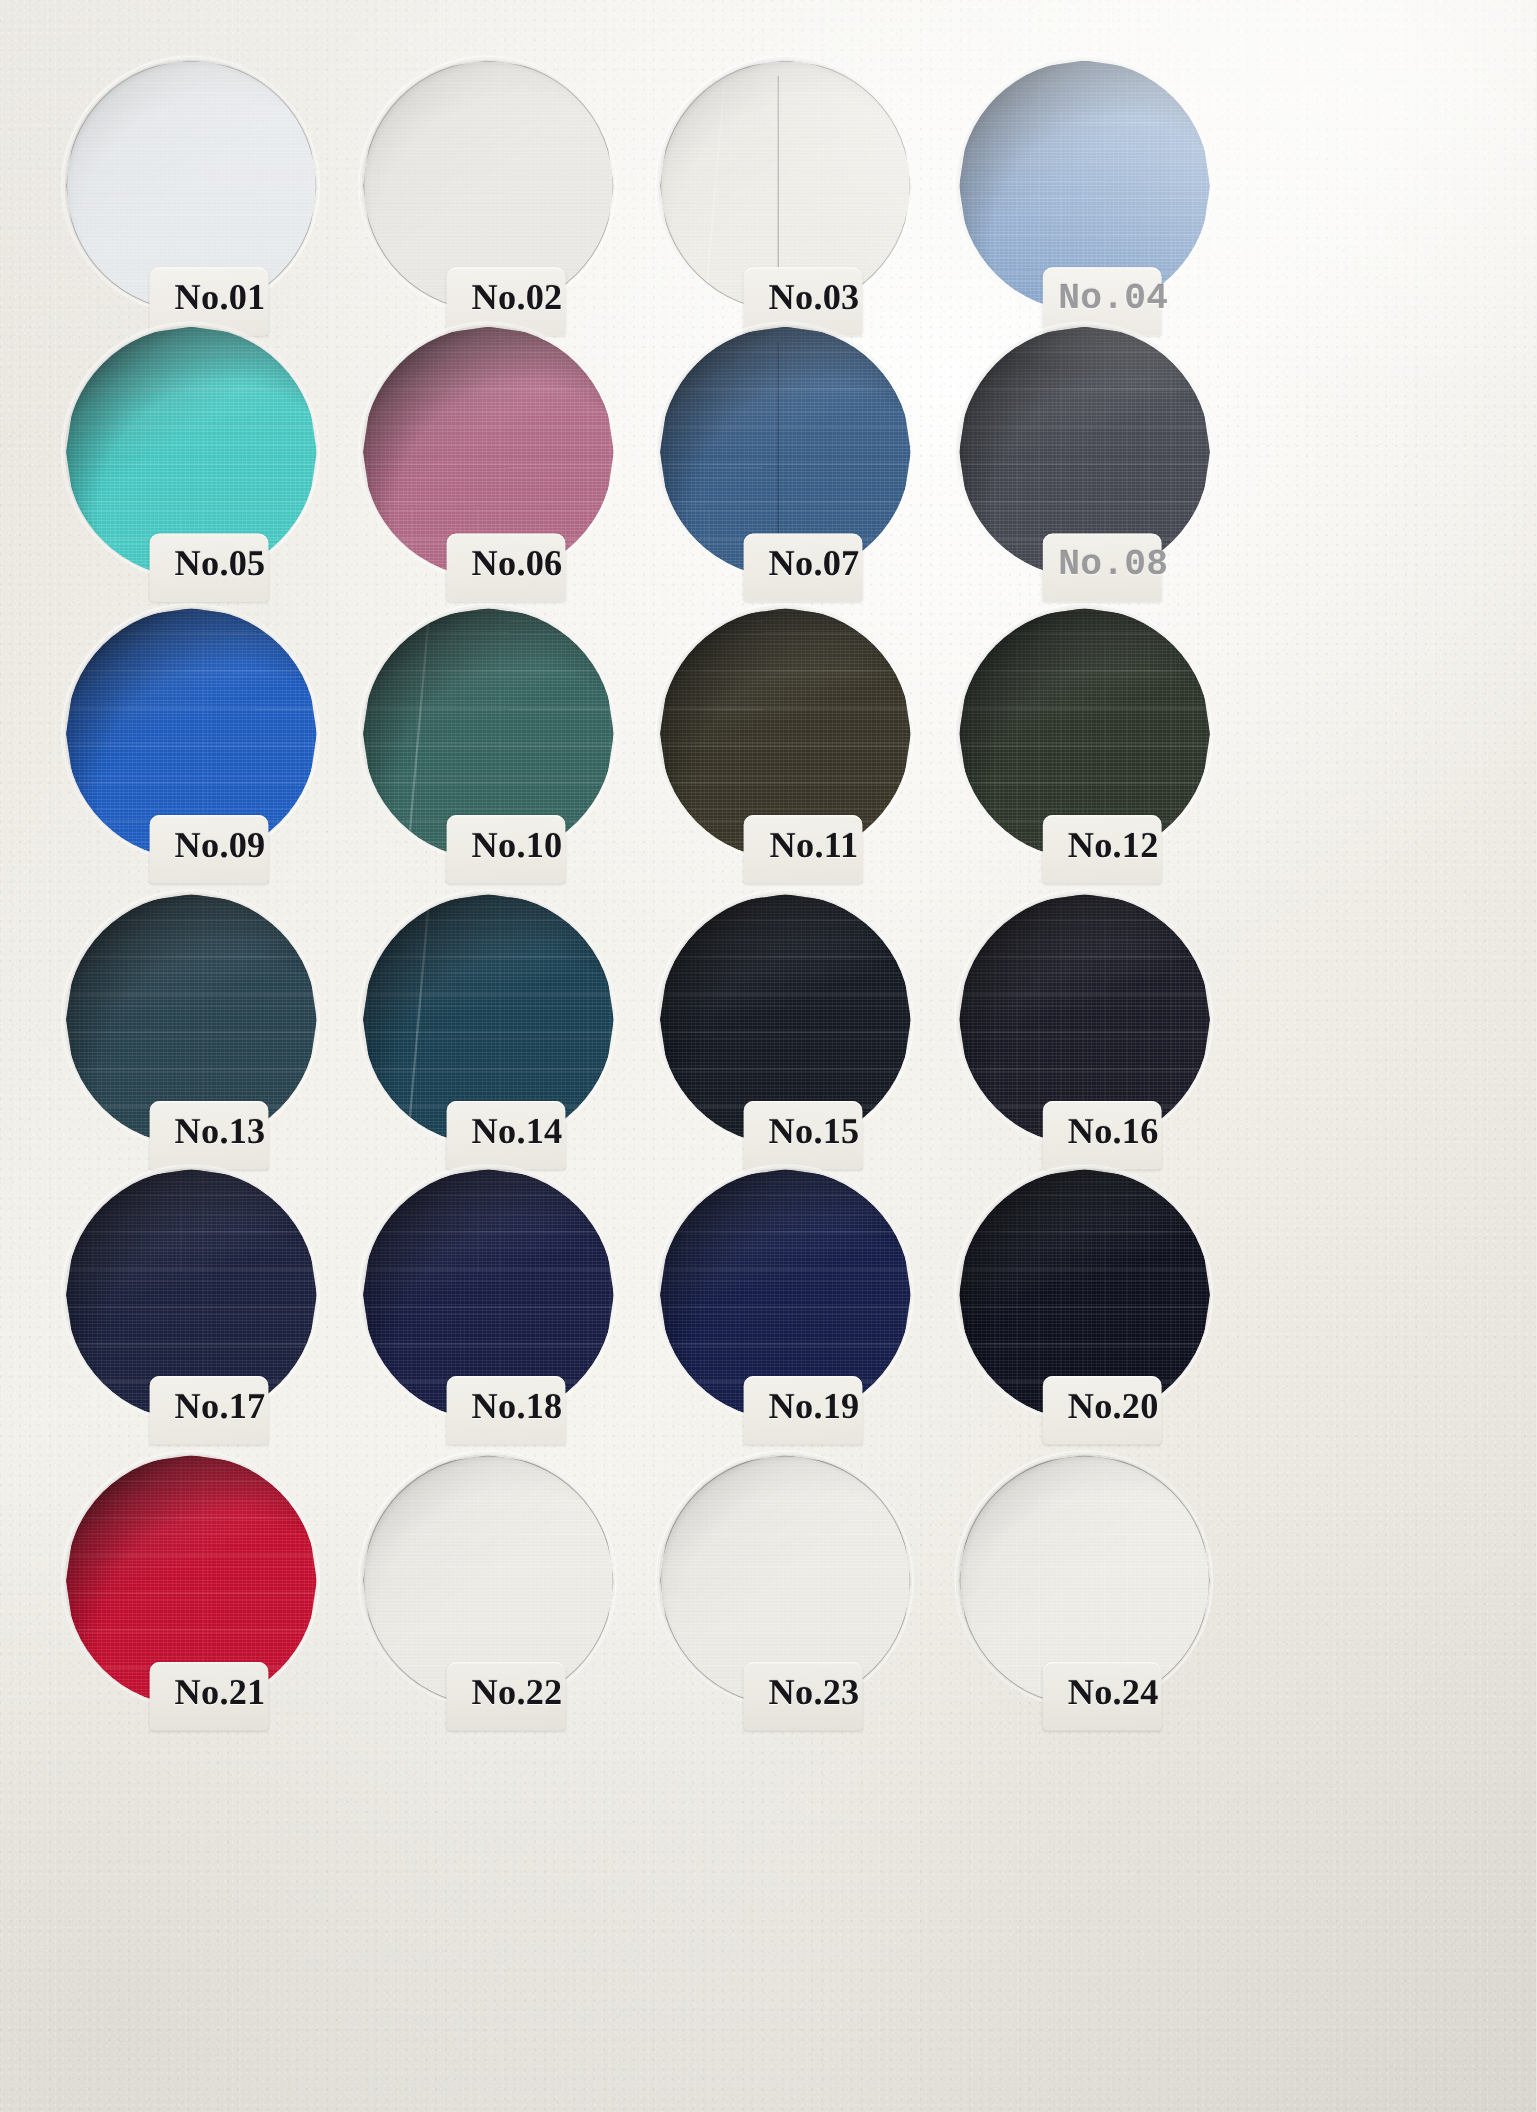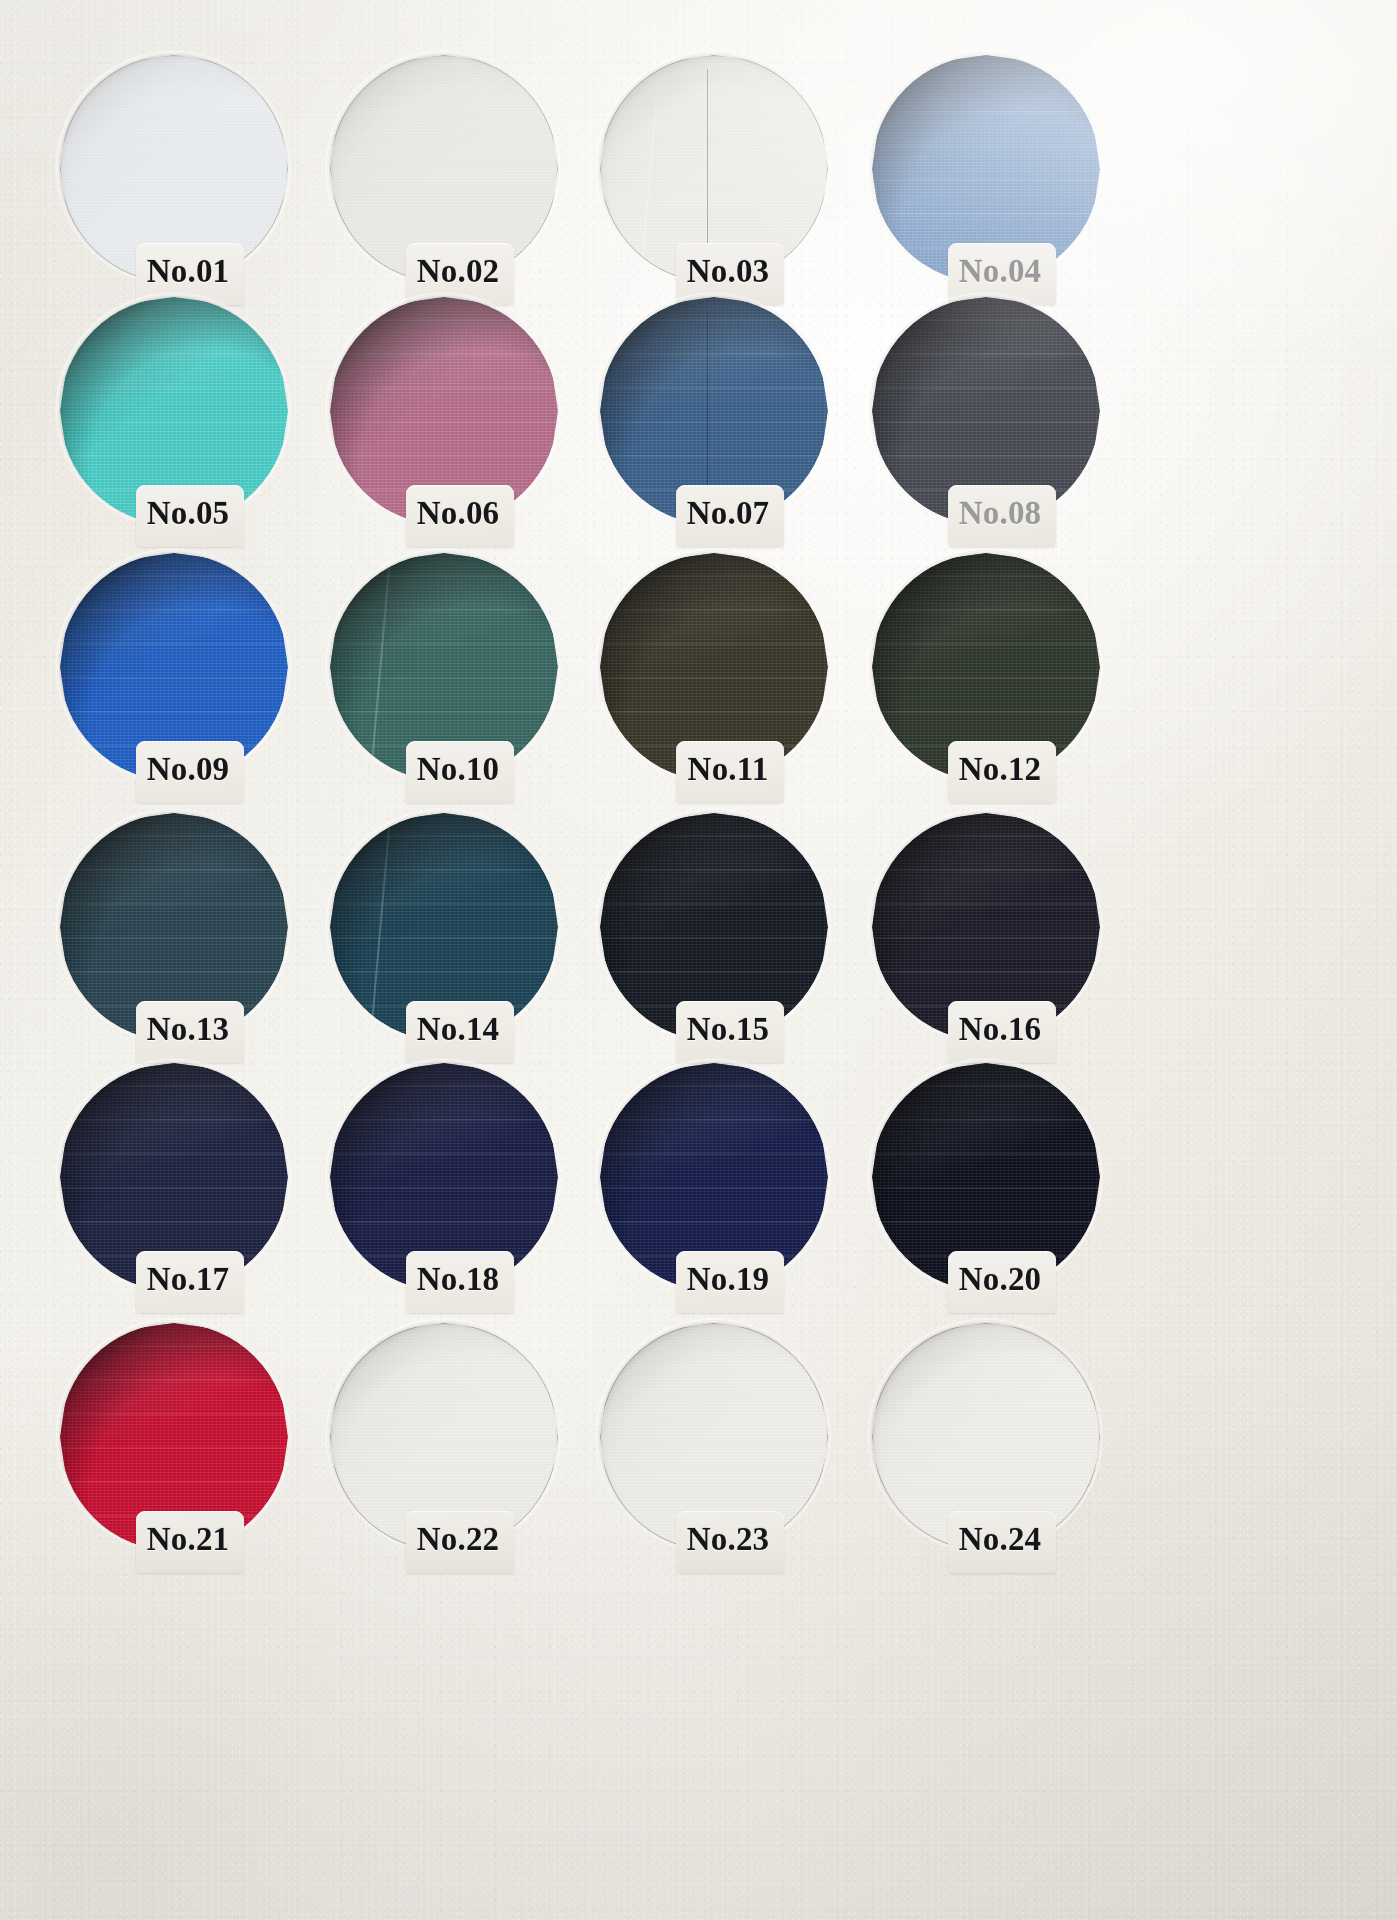--- a/index.html
+++ b/index.html
@@ -158,39 +158,40 @@
     top: 188px;
     width: 108px;
     height: 62px;
     border-radius: 9px 9px 4px 4px;
     background: linear-gradient(178deg, #f3f1eb 0%, #eeebe5 60%, #e9e6df 100%);
     box-shadow: 0 1px 2px rgba(0,0,0,0.10), inset 0 1px 0 rgba(255,255,255,0.85);
   }
 
   .label-text {
     position: absolute;
-    left: 0;
+    left: 12px;
     top: 198px;
     width: 256px;
     text-align: center;
     font-family: "Liberation Serif", "DejaVu Serif", serif;
     font-size: 33px;
     font-weight: 700;
     letter-spacing: 0.2px;
     color: #16161a;
     text-shadow: 0 1px 0 rgba(255,255,255,0.85), 0 -1px 0 rgba(0,0,0,0.08);
     z-index: 6;
     white-space: nowrap;
   }
 
   
   .label-text.faded {
     color: rgba(60,62,70,0.62);
     text-shadow: 0 1px 0 rgba(255,255,255,0.95), 0 -1px 1px rgba(0,0,0,0.10);
     opacity: 0.8;
+    font-family: Liberation Mono, monospace;
   }
 
   
   .disc.pale .aperture-shadow {
     background:
       radial-gradient(circle at 62% 72%, rgba(0,0,0,0) 60%, rgba(0,0,0,0.07) 86%, rgba(0,0,0,0.16) 100%),
       linear-gradient(142deg, rgba(0,0,0,0.10) 0%, rgba(0,0,0,0.02) 26%, rgba(0,0,0,0) 50%);
   }
   .disc.pale .weave { opacity: 0.30; }
 

